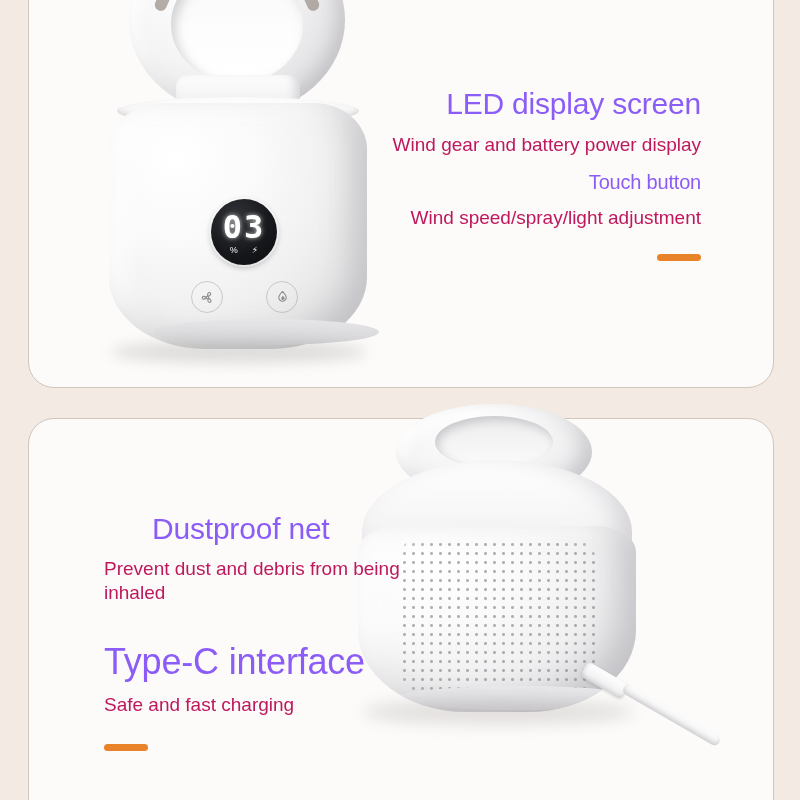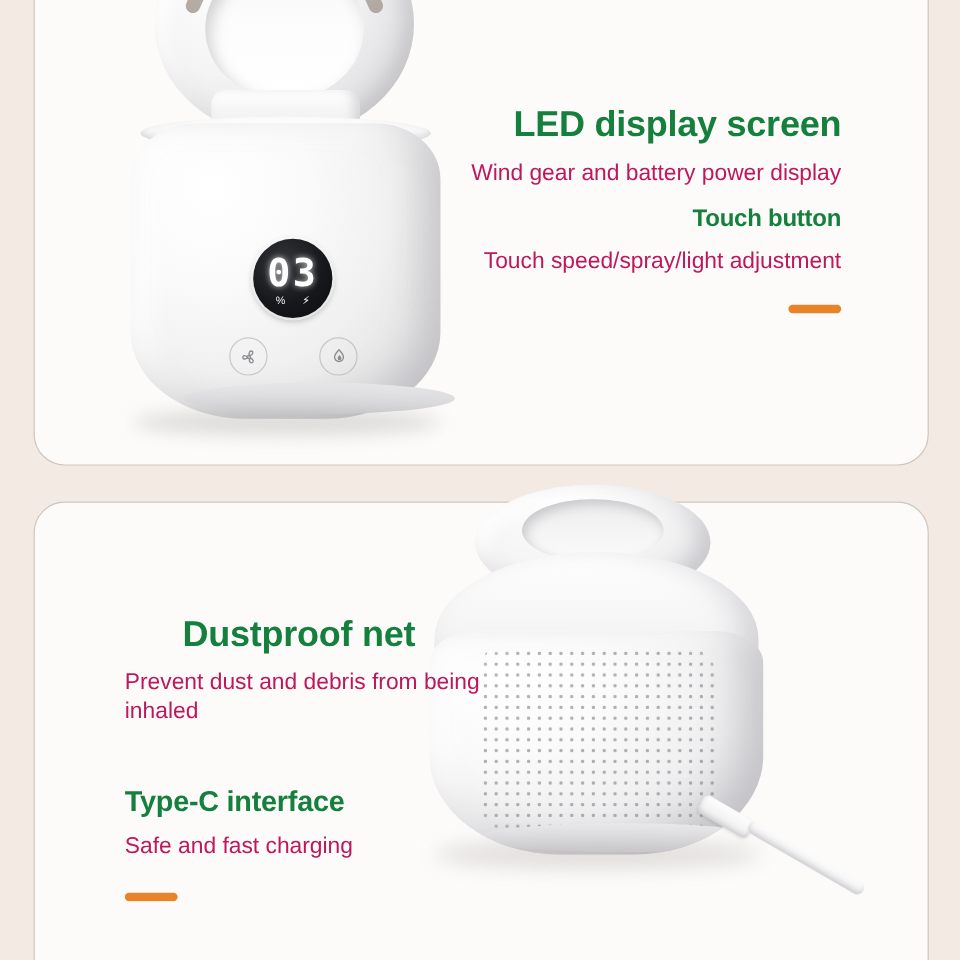--- a/index.html
+++ b/index.html
@@ -18,41 +18,41 @@
     border:1px solid #cfc6be;
     border-radius:26px;
     overflow:hidden;
   }
   #card-top{left:28px;top:-30px;width:744px;height:416px;border-radius:26px;}
   #card-bottom{left:28px;top:418px;width:744px;height:412px;border-radius:26px;}
 
   
   .txtblock{position:absolute;}
   .h{
-    font-weight:bold;color:#15803d;
+    font-weight:normal;color:#8b5cf6;
     letter-spacing:-0.2px;line-height:1.1;
   }
   .sub{color:#be185d;line-height:1.28;}
   .bar{
     background:#e8832a;border-radius:5px;height:7px;width:44px;
   }
 
   
   #top-text{right:72px;top:116px;text-align:right;width:420px;}
   #top-text .h1{font-size:30px;}
   #top-text .s1{font-size:19px;margin-top:13px;}
   #top-text .h2{font-size:20px;margin-top:14px;}
   #top-text .s2{font-size:19px;margin-top:13px;}
   #top-text .barwrap{display:flex;justify-content:flex-end;margin-top:23px;}
 
   
   #bot-text{left:104px;top:512px;text-align:left;width:330px;}
   #bot-text .h1{font-size:30px;margin-left:48px;}
   #bot-text .s1{font-size:19px;margin-top:12px;}
-  #bot-text .h2{font-size:24px;margin-top:50px;}
+  #bot-text .h2{font-size:36px;margin-top:36px;}
   #bot-text .s2{font-size:19px;margin-top:12px;}
   #bot-text .barwrap{display:flex;justify-content:flex-start;margin-top:26px;}
 
   
   #product-top{position:absolute;left:52px;top:-46px;width:310px;height:432px;}
 
   
   .ring{
     position:absolute;left:48px;top:0px;width:216px;height:190px;
     border-radius:50%;
@@ -244,21 +244,21 @@
           <path d="M12 3.5c3.2 3.4 5.2 6 5.2 8.6a5.2 5.2 0 1 1-10.4 0c0-2.6 2-5.2 5.2-8.6z"></path>
           <path d="M12.6 9.5c1.4 1.5 2.3 2.7 2.3 3.9a2.3 2.3 0 0 1-4.6 0c0-1.2.9-2.4 2.3-3.9z" fill="currentColor" stroke="none"></path>
         </svg>
       </div>
     </div>
 
     <div class="txtblock" id="top-text">
       <div class="h h1">LED display screen</div>
       <div class="sub s1">Wind gear and battery power display</div>
       <div class="h h2">Touch button</div>
-      <div class="sub s2">Touch speed/spray/light adjustment</div>
+      <div class="sub s2">Wind speed/spray/light adjustment</div>
       <div class="barwrap">
         <div class="bar"></div>
       </div>
     </div>
   </div>
 
   <div class="card" id="card-bottom">
   </div>
 
   <div id="product-bot">

